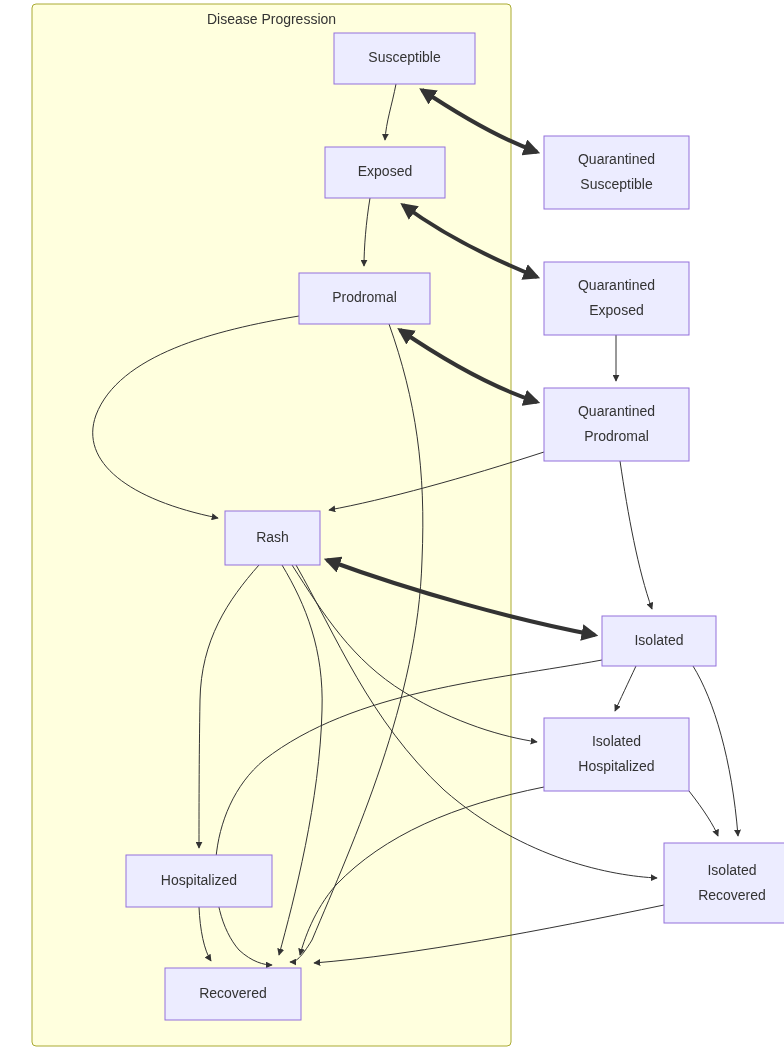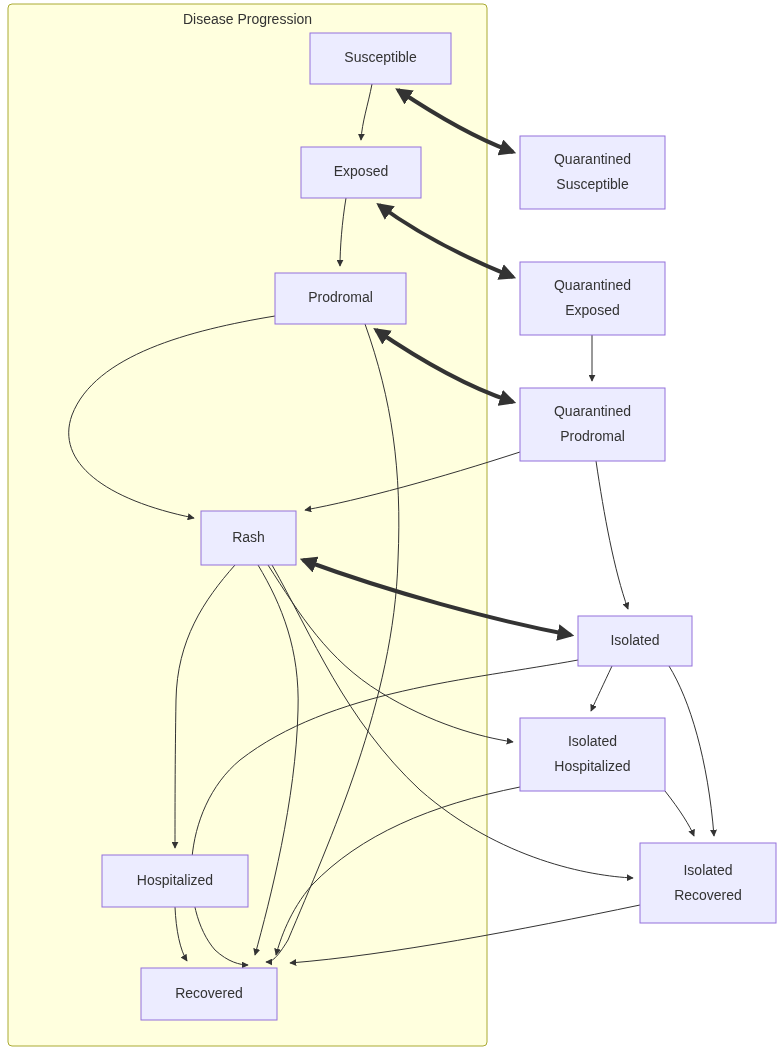--- a/index.html
+++ b/index.html
@@ -11,20 +11,21 @@
   body {
     font-family: "Liberation Sans", sans-serif;
     width: 784px;
     height: 1054px;
     overflow: hidden;
   }
   #diagram-root {
     position: relative;
     width: 748px;
     height: 1054px;
+    margin-left: 24px;
   }
   svg#flow {
     display: block;
     width: 784px;
     height: 1054px;
   }
   .cluster-rect {
     fill: #ffffde;
     stroke: #aaaa33;
     stroke-width: 1px;

